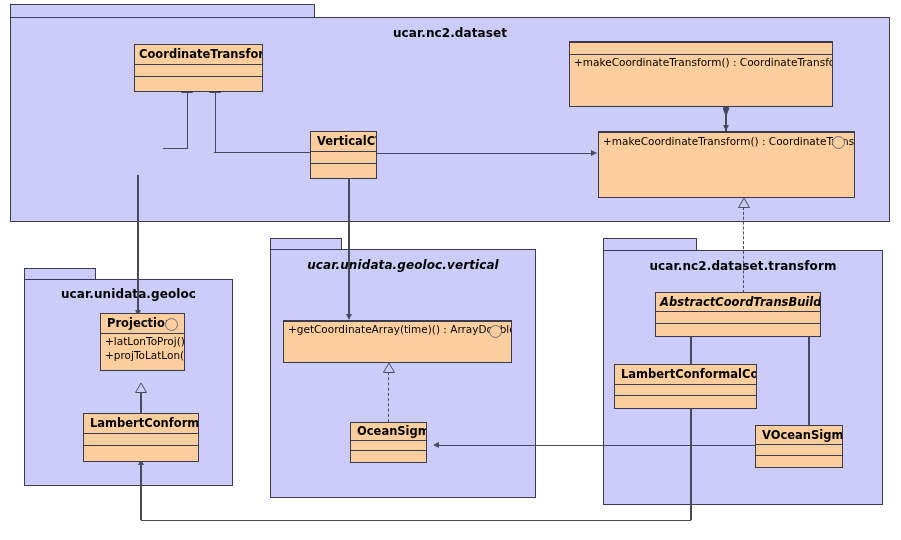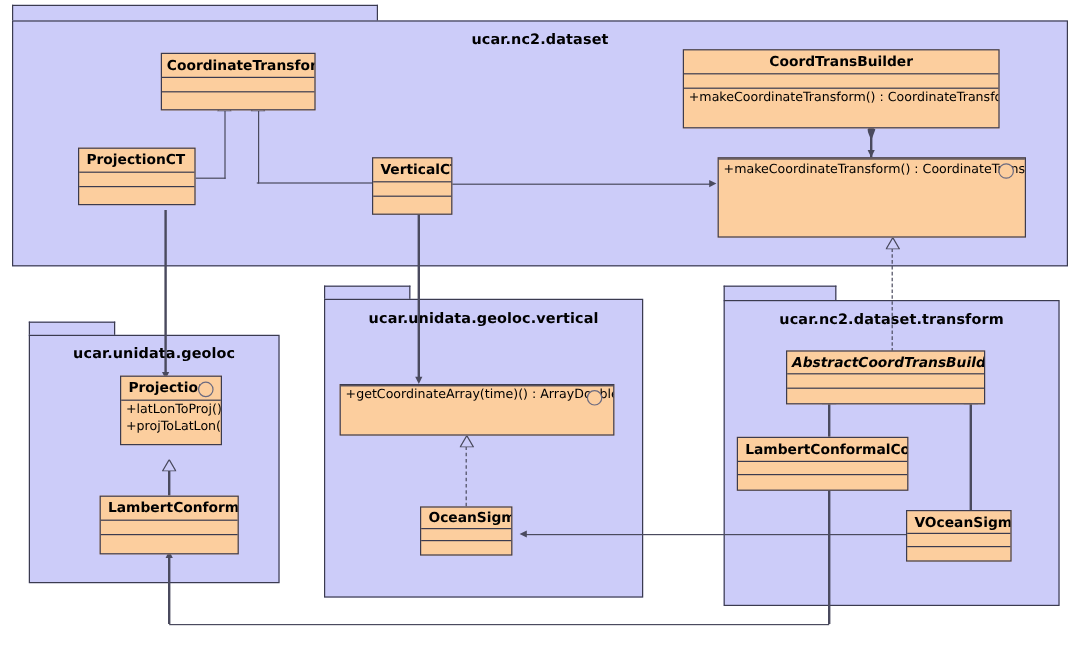--- a/index.html
+++ b/index.html
@@ -173,21 +173,21 @@
     <div class="pkg-title" style="top:8px;">ucar.nc2.dataset</div>
   </div>
 
   <div class="pkg-tab" style="left:24px; top:268px; width:72px; height:12px;"></div>
   <div class="pkg" style="left:24px; top:279px; width:209px; height:207px;">
     <div class="pkg-title" style="top:7px;text-align:center;">ucar.unidata.geoloc</div>
   </div>
 
   <div class="pkg-tab" style="left:270px; top:238px; width:72px; height:12px;"></div>
   <div class="pkg" style="left:270px; top:249px; width:266px; height:249px;">
-    <div class="pkg-title" style="top:8px;">ucar.unidata.geoloc.vertical</div>
+    <div class="pkg-title" style="top:8px;font-style:italic;">ucar.unidata.geoloc.vertical</div>
   </div>
 
   <div class="pkg-tab" style="left:603px; top:238px; width:94px; height:13px;"></div>
   <div class="pkg" style="left:603px; top:250px; width:280px; height:255px;">
     <div class="pkg-title" style="top:8px;">ucar.nc2.dataset.transform</div>
   </div>
 
   <div class="line h" style="left:163px; top:148px; width:25px; height:1.2px;"></div>
   <div class="line v" style="left:186.8px; top:92px; width:1.2px; height:57px;"></div>
   <svg class="tri-up-outline" style="left:181px; top:83px; width:12px; height:10px;">
@@ -245,34 +245,28 @@
   <div class="line h" style="left:141px; top:519.5px; width:550px; height:1.2px;"></div>
   <div class="line v" style="left:140.4px; top:462px; width:1.2px; height:58px;"></div>
   <div class="arrow-up" style="left:137.5px; top:459px;"></div>
 
   <div class="cls" style="left:134px; top:44px; width:129px; height:48px;">
     <div class="cls-name">CoordinateTransform</div>
     <div class="cls-compartment cls-sep empty"></div>
     <div class="cls-compartment cls-sep empty"></div>
   </div>
 
-  <div class="cls" style="left:65px; top:123px; width:98px; height:48px;">
-    <div class="cls-name left">ProjectionCT</div>
-    <div class="cls-compartment cls-sep empty"></div>
-    <div class="cls-compartment cls-sep empty"></div>
-  </div>
 
   <div class="cls" style="left:310px; top:131px; width:67px; height:48px;">
     <div class="cls-name left">VerticalCT</div>
     <div class="cls-compartment cls-sep empty"></div>
     <div class="cls-compartment cls-sep empty"></div>
   </div>
 
   <div class="cls" style="left:569px; top:41px; width:264px; height:66px;">
-    <div class="cls-name">CoordTransBuilder</div>
     <div class="cls-compartment cls-sep empty"></div>
     <div class="cls-compartment cls-sep">
       <span class="mrow">+makeCoordinateTransform() : CoordinateTransform</span>
     </div>
   </div>
 
   <div class="cls" style="left:598px; top:131px; width:257px; height:67px;">
     <div class="iface-circle" style="right:9px;"></div>
     <div class="cls-compartment cls-sep" style="line-height:14px;">
       <span class="mrow">+makeCoordinateTransform() : CoordinateTransform</span>

